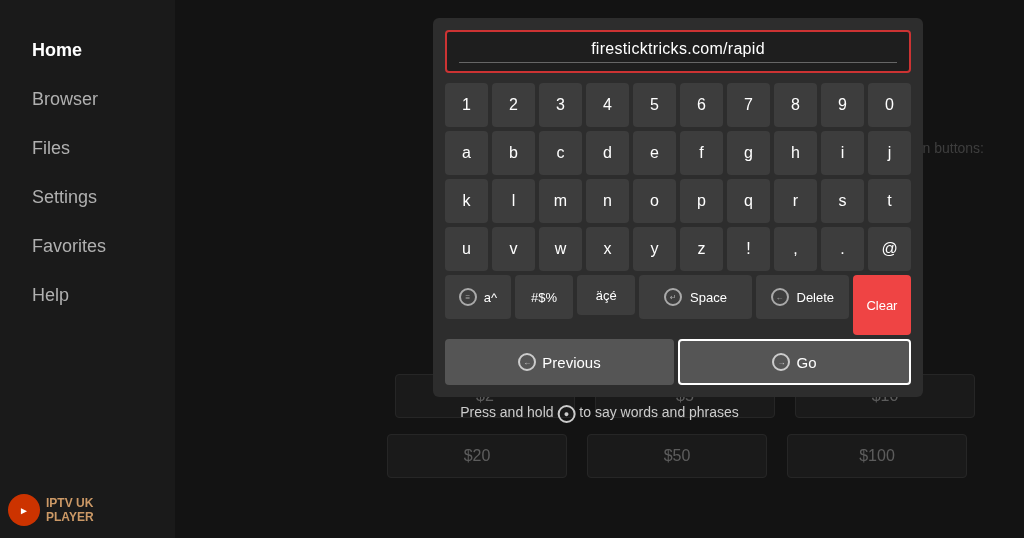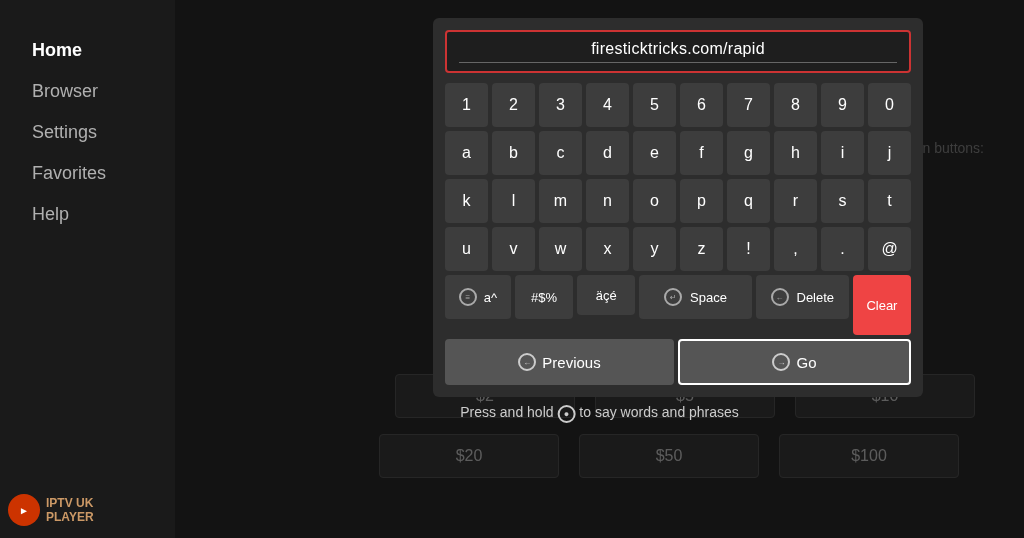--- a/index.html
+++ b/index.html
@@ -17,20 +17,21 @@
     .sidebar {
       position: absolute;
       left: 0;
       top: 0;
       width: 175px;
       height: 100%;
       background-color: #1a1a1a;
       padding: 30px 20px;
       display: flex;
       flex-direction: column;
+      gap: 8px;
     }
 
     .sidebar-item {
       color: #b0b0b0;
       font-size: 18px;
       padding: 10px 12px;
       border-radius: 4px;
       cursor: pointer;
     }
 
@@ -100,21 +101,21 @@
       gap: 20px;
     }
 
     .donation-row-1 {
       bottom: 120px;
       left: 220px;
     }
 
     .donation-row-2 {
       bottom: 60px;
-      left: 204px;
+      left: 212px;
     }
 
     .donation-btn {
       width: 180px;
       height: 44px;
       background-color: #3a3a3a;
       border: 1px solid #555;
       border-radius: 4px;
       display: flex;
       align-items: center;
@@ -279,20 +280,23 @@
   </style>
 </head>
 <body>
 
 <div class="sidebar">
   <div class="sidebar-item active">
     <span>Home</span>
   </div>
   <div class="sidebar-item">
     <span>Browser</span>
+  </div>
+  <div class="sidebar-item">
+    <span>Files</span>
   </div>
   <div class="sidebar-item">
     <span>Settings</span>
   </div>
   <div class="sidebar-item">
     <span>Favorites</span>
   </div>
   <div class="sidebar-item">
     <span>Help</span>
   </div>

